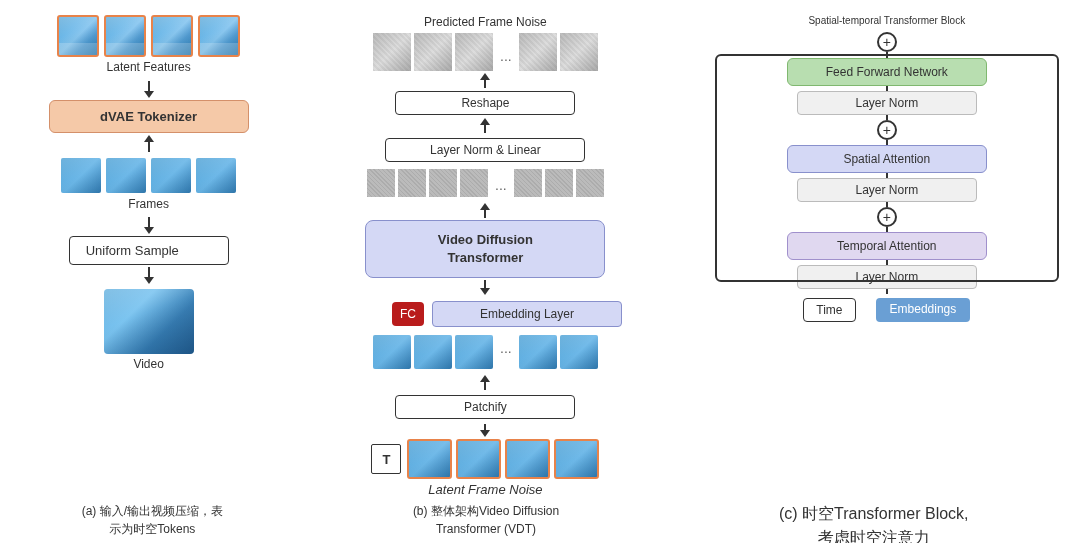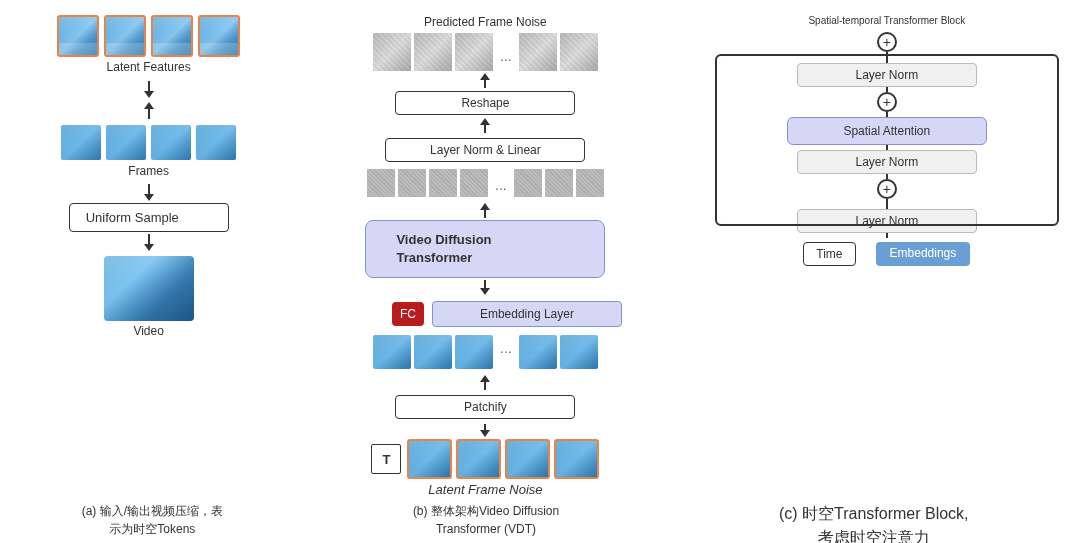--- a/index.html
+++ b/index.html
@@ -237,21 +237,21 @@
     }
 
     .vdt-box {
       background: #d4d8f5;
       border: 1.5px solid #8890cc;
       border-radius: 8px;
       padding: 10px 30px;
       font-size: 13px;
       font-weight: bold;
       color: #333;
-      text-align: left;
+      text-align: center;
       width: 240px;
       line-height: 1.4;
     }
 
     .fc-embed-row {
       display: flex;
       align-items: center;
       gap: 8px;
       margin: 4px 0;
       position: relative;
@@ -539,20 +539,21 @@
       <div class="frame-box"></div>
       <div class="frame-box"></div>
       <div class="frame-box"></div>
     </div>
     <div class="latent-label">Latent Features</div>
 
     <div class="arrow-v" style="margin:2px 0;">
       <div class="line" style="height:10px;"></div>
       <div class="arrowhead-down"></div>
     </div>
+    <div class="box-dvae">dVAE Tokenizer</div>
 
     <div class="arrow-v" style="margin:2px 0;">
       <div class="arrowhead-up"></div>
       <div class="line" style="height:10px;"></div>
     </div>
     <div class="frames-images">
       <div class="frame-small"></div>
       <div class="frame-small"></div>
       <div class="frame-small"></div>
       <div class="frame-small"></div>
@@ -664,20 +665,21 @@
 
   <div class="section-c">
     <div class="section-c-title">Spatial-temporal Transformer Block</div>
 
     <div class="section-c-diagram">
 
       <div class="plus-circle">+</div>
 
       <div class="connector-line" style="height:6px;"></div>
 
+      <div class="ffn-box">Feed Forward Network</div>
 
       <div class="connector-line" style="height:5px;"></div>
 
       <div class="layer-norm-box">Layer Norm</div>
 
       <div class="connector-line" style="height:5px;"></div>
 
       <div class="plus-circle">+</div>
 
       <div class="connector-line" style="height:5px;"></div>
@@ -687,20 +689,21 @@
       <div class="connector-line" style="height:5px;"></div>
 
       <div class="layer-norm-box">Layer Norm</div>
 
       <div class="connector-line" style="height:5px;"></div>
 
       <div class="plus-circle">+</div>
 
       <div class="connector-line" style="height:5px;"></div>
 
+      <div class="temporal-attn-box">Temporal Attention</div>
 
       <div class="connector-line" style="height:5px;"></div>
 
       <div class="layer-norm-box">Layer Norm</div>
 
       <div class="connector-line" style="height:5px;"></div>
 
       <div class="bottom-inputs">
         <div class="time-box">Time</div>
         <div class="embed-input-box">Embeddings</div>

